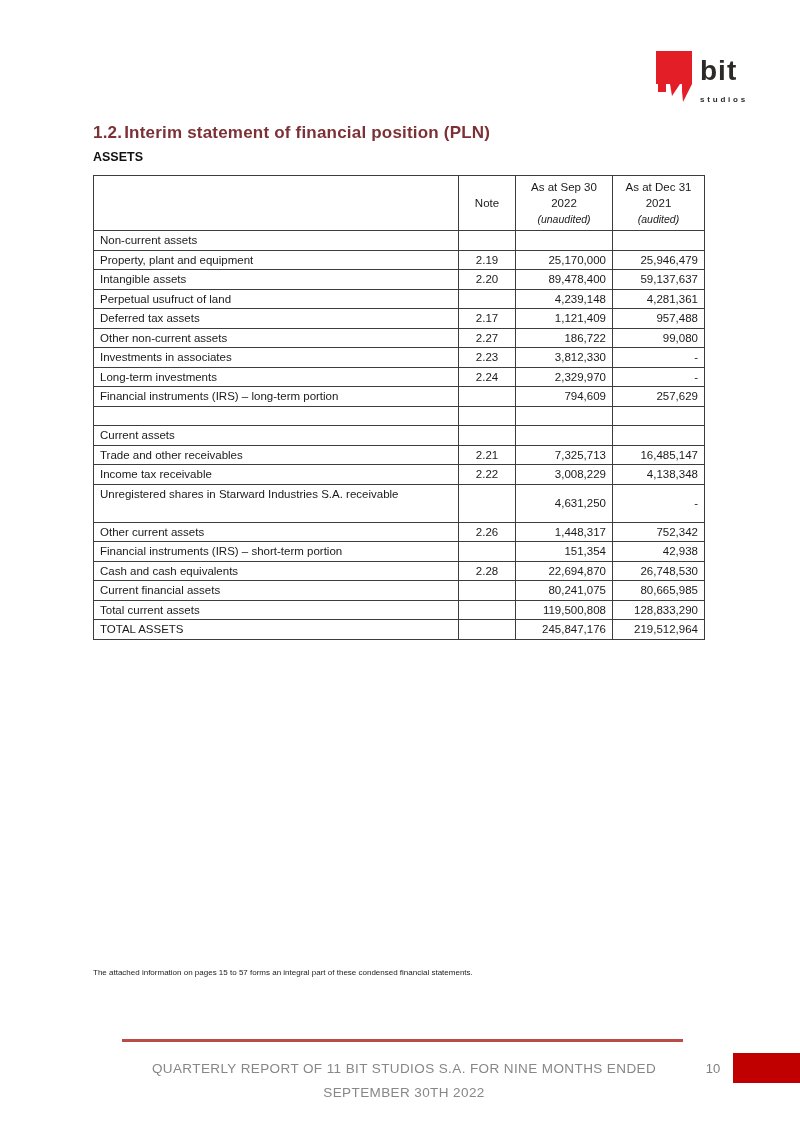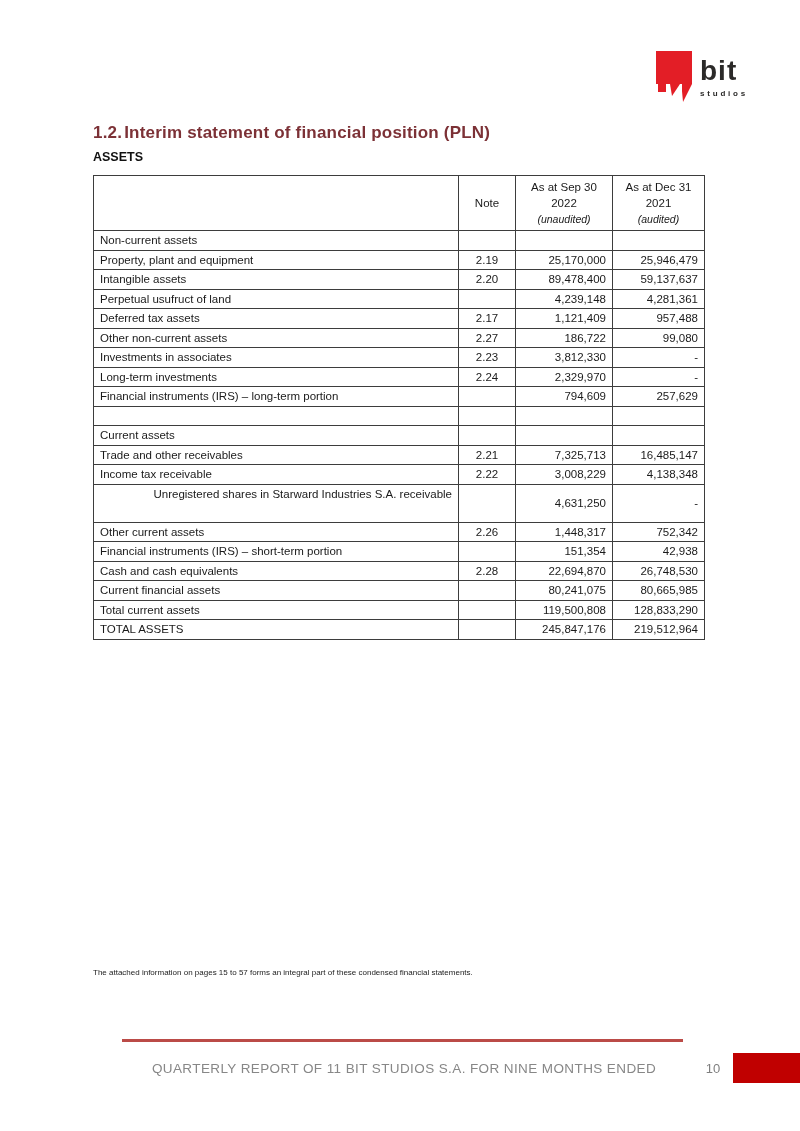--- a/index.html
+++ b/index.html
@@ -5,40 +5,40 @@
   html,body{margin:0;padding:0;background:#fff;}
   .page{
     position:relative;width:800px;height:1131px;background:#ffffff;
     font-family:"Liberation Sans",sans-serif;color:#1a1a1a;overflow:hidden;
   }
 
   
   .logo{position:absolute;left:655px;top:50px;display:flex;align-items:flex-start;}
   .logo-text{margin-left:5px;margin-top:9px;}
   .logo-bit{font-size:28px;font-weight:bold;color:#2b2a29;line-height:24px;letter-spacing:1px;}
-  .logo-studios{font-size:8px;font-weight:bold;color:#2b2a29;letter-spacing:2.8px;margin-top:6px;}
+  .logo-studios{font-size:8px;font-weight:bold;color:#2b2a29;letter-spacing:2.8px;margin-top:12px;}
 
   
   .heading{position:absolute;left:93px;top:123px;font-size:17px;font-weight:bold;color:#7c3136;letter-spacing:.2px;}
   .heading-num{margin-right:2px;}
   .assets-label{position:absolute;left:93px;top:150px;font-size:12.5px;font-weight:bold;color:#111;}
 
   
   table.fin{position:absolute;left:93px;top:175px;width:611px;border-collapse:collapse;
     table-layout:fixed;font-size:11.5px;}
   table.fin td,table.fin th{border:1px solid #3d3d3d;padding:0 6px;vertical-align:middle;
     font-weight:normal;overflow:hidden;white-space:nowrap;}
   thead th{height:54px;text-align:center;line-height:16px;}
   .hdr-it{font-style:italic;font-size:10.5px;}
   tbody tr{height:19.5px;}
   .c-note{text-align:center;}
   .c-val{text-align:right;}
   .row-section td,.row-total td{font-weight:bold;}
   .row-tall{height:38px;}
-  .row-tall .c-desc{vertical-align:top;padding-top:3px;white-space:normal;text-align:right;}
+  .row-tall .c-desc{vertical-align:top;padding-top:3px;white-space:normal;}
 
   
   .note-text{position:absolute;left:93px;top:968px;font-size:8px;color:#222;}
 
   
   .footer-line{position:absolute;left:122px;top:1039px;width:561px;height:2.5px;background:#bb4b47;}
   .footer-text{position:absolute;left:96px;top:1057px;width:616px;text-align:center;
     font-size:13.5px;line-height:24px;color:#878787;letter-spacing:.4px;}
   .page-number{position:absolute;left:700px;top:1061px;width:26px;text-align:center;
     font-size:13px;color:#7f7f7f;}
@@ -213,17 +213,18 @@
           <td class="c-val">219,512,964</td>
         </tr>
       </tbody>
   </table>
 
   <div class="note-text">The attached information on pages 15 to 57 forms an integral part of these condensed financial statements.</div>
 
   <div class="footer-line"></div>
   <div class="footer-text">
     <div>QUARTERLY REPORT OF 11 BIT STUDIOS S.A. FOR NINE MONTHS ENDED</div>
+    <div>SEPTEMBER 30TH 2022</div>
   </div>
   <div class="page-number">10</div>
   <div class="footer-rect"></div>
 
 </div>
 
 </body></html>

